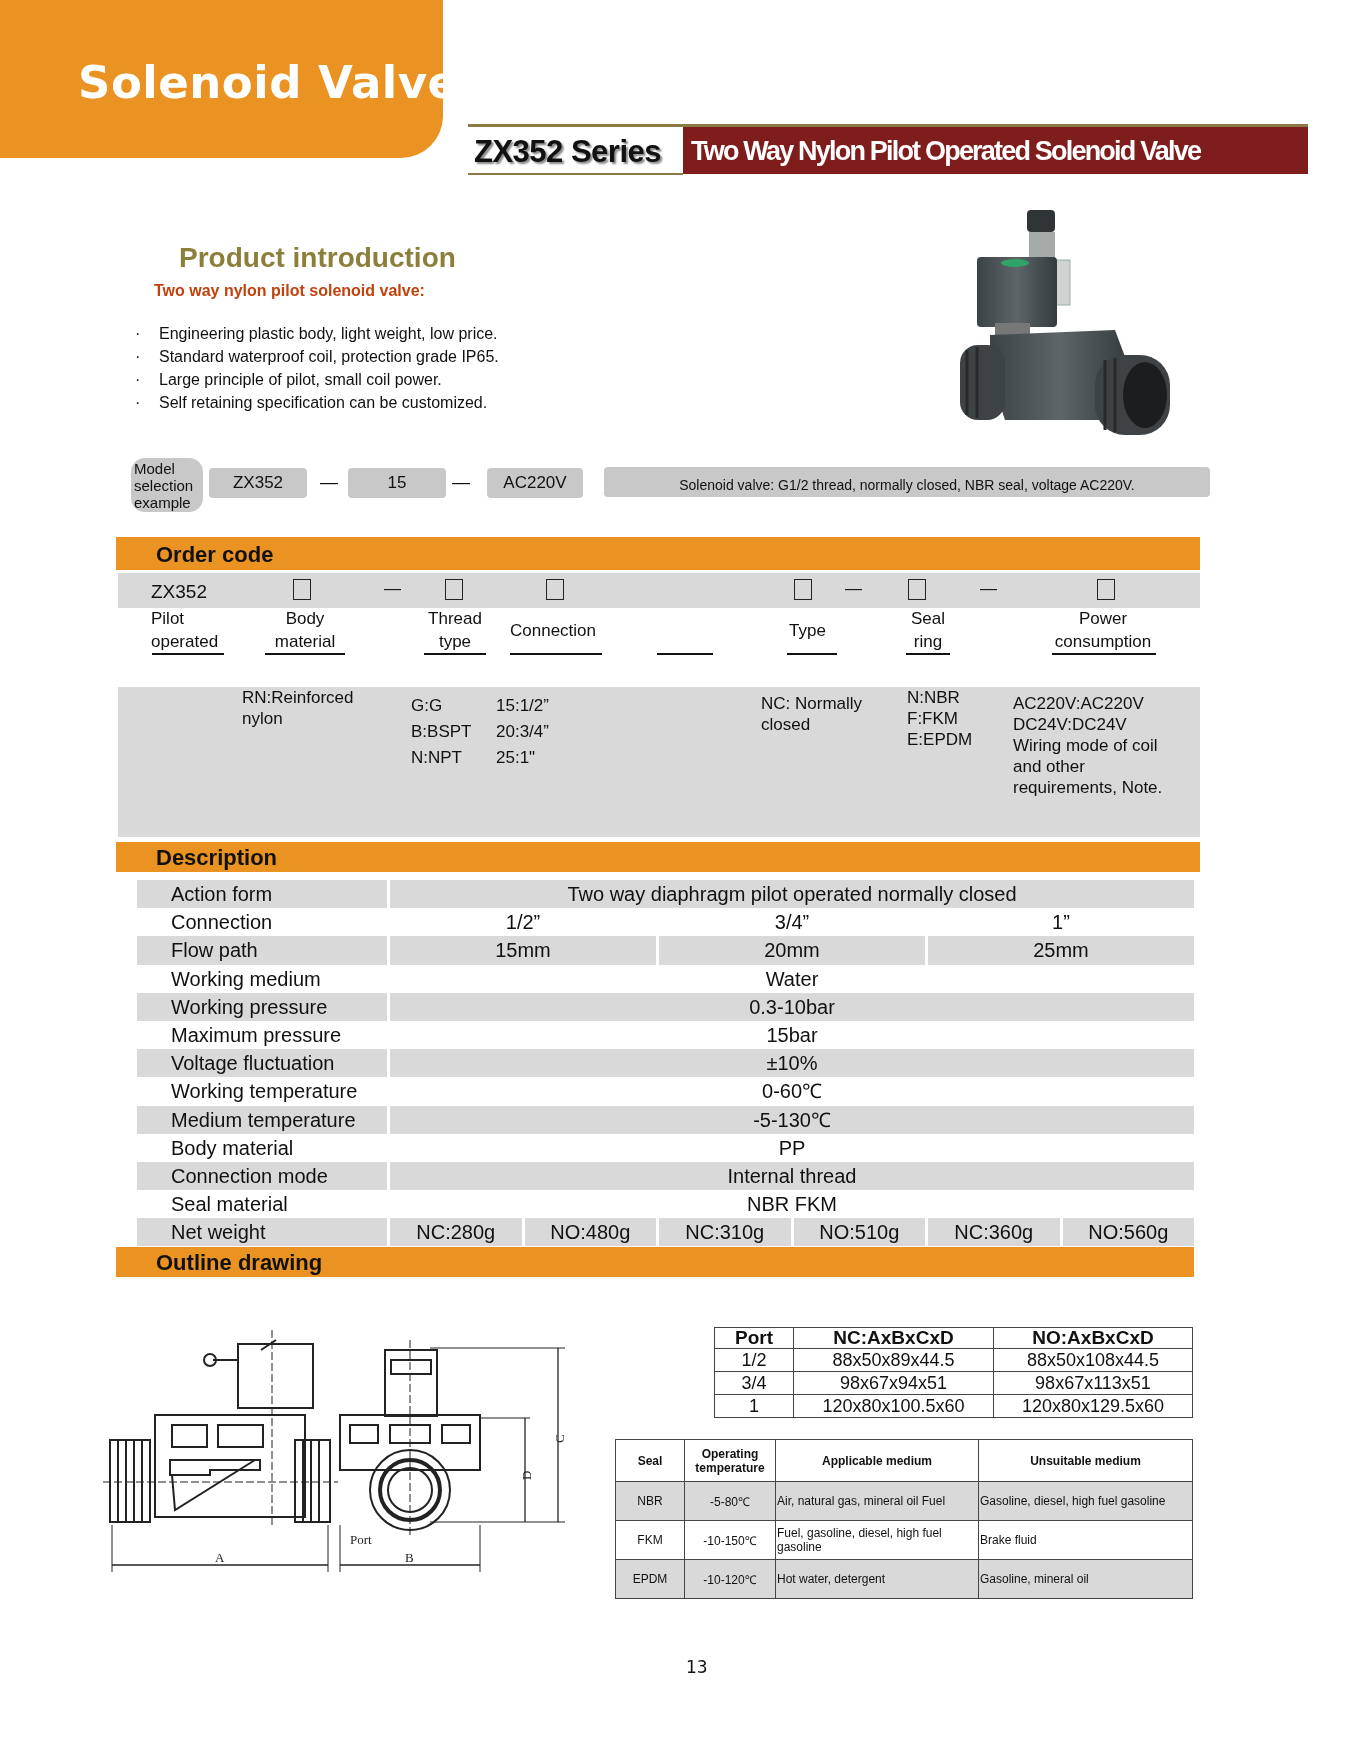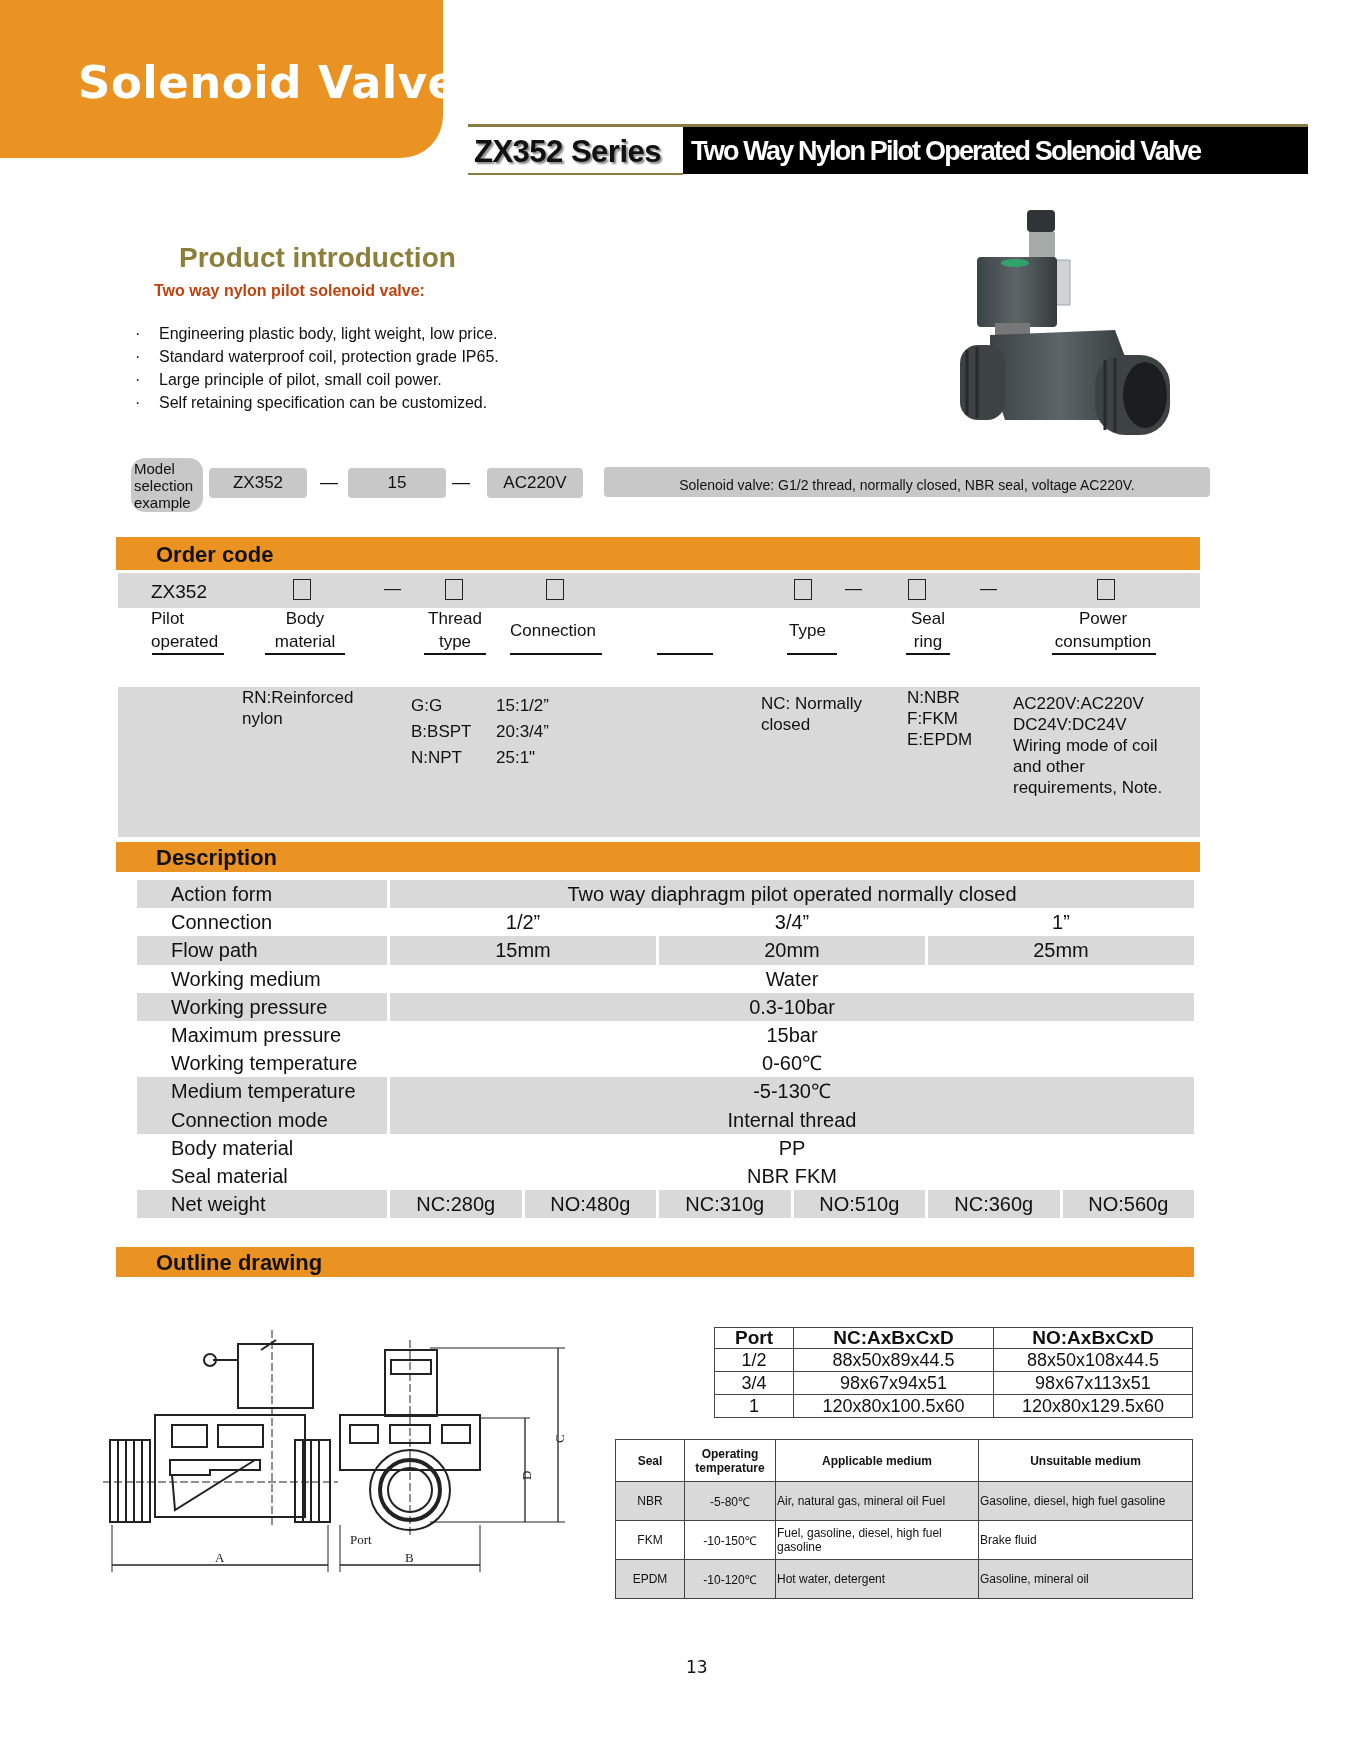--- a/index.html
+++ b/index.html
@@ -13,21 +13,21 @@
   .brand-title { left: 78px; top: 56px; font-family: "DejaVu Sans", sans-serif; font-weight: bold;
                  font-size: 45px; color: #fff; letter-spacing: 0.5px; }
 
   
   .series-banner { left: 468px; top: 124px; width: 840px; height: 52px; }
   .series-topline { left: 0; top: 0; width: 840px; height: 3px; background: #8c7a45; }
   .series-left { left: 0; top: 3px; width: 215px; height: 44px; background: #fff; }
   .series-name { left: 6px; top: 7px; font-size: 31px; font-weight: bold; color: #111;
                  text-shadow: 2px 2px 2px #888; letter-spacing: -0.5px; }
   .series-botline { left: 0; top: 49px; width: 215px; height: 2px; background: #8c7a45; }
-  .series-right { left: 215px; top: 3px; width: 625px; height: 47px; background: #000000; }
+  .series-right { left: 215px; top: 3px; width: 625px; height: 47px; background: #7f1d1d; }
   .series-subtitle { left: 8px; top: 9px; font-size: 27px; color: #fff; letter-spacing: -1.8px; font-weight: bold; }
 
   
   .intro-title { left: 149px; top: 242px; font-size: 28px; font-weight: bold; color: #8c7f3a; margin-left: 30px; }
   .intro-sub { left: 154px; top: 282px; font-size: 16px; font-weight: bold; color: #c2410c; }
   .intro-list { left: 135px; top: 322px; list-style: none; }
   .intro-list li { font-size: 16px; line-height: 23px; color: #111; }
   .intro-list .dot { display: inline-block; width: 24px; }
 
   .product-photo { left: 955px; top: 205px; width: 220px; height: 235px; }
@@ -270,42 +270,48 @@
     <div class="dval">
         <div class="dcell">0.3-10bar</div>
       </div>
   </div>
   <div class="drow">
     <div class="dlabel">Maximum pressure</div>
     <div class="dval">
         <div class="dcell">15bar</div>
       </div>
   </div>
+  <div class="drow shade">
+    <div class="dlabel">Voltage fluctuation</div>
+    <div class="dval">
+        <div class="dcell">±10%</div>
+      </div>
+  </div>
   <div class="drow">
     <div class="dlabel">Working temperature</div>
     <div class="dval">
         <div class="dcell">0-60℃</div>
       </div>
   </div>
   <div class="drow shade">
     <div class="dlabel">Medium temperature</div>
     <div class="dval">
         <div class="dcell">-5-130℃</div>
       </div>
   </div>
+  <div class="drow">
+    <div class="dlabel">Body material</div>
+    <div class="dval">
+        <div class="dcell">PP</div>
+      </div>
+  </div>
   <div class="drow shade">
     <div class="dlabel">Connection mode</div>
     <div class="dval">
         <div class="dcell">Internal thread</div>
-      </div>
-  </div>
-  <div class="drow">
-    <div class="dlabel">Body material</div>
-    <div class="dval">
-        <div class="dcell">PP</div>
       </div>
   </div>
   <div class="drow">
     <div class="dlabel">Seal material</div>
     <div class="dval">
         <div class="dcell">NBR FKM</div>
       </div>
   </div>
   <div class="drow shade">
     <div class="dlabel">Net weight</div>

